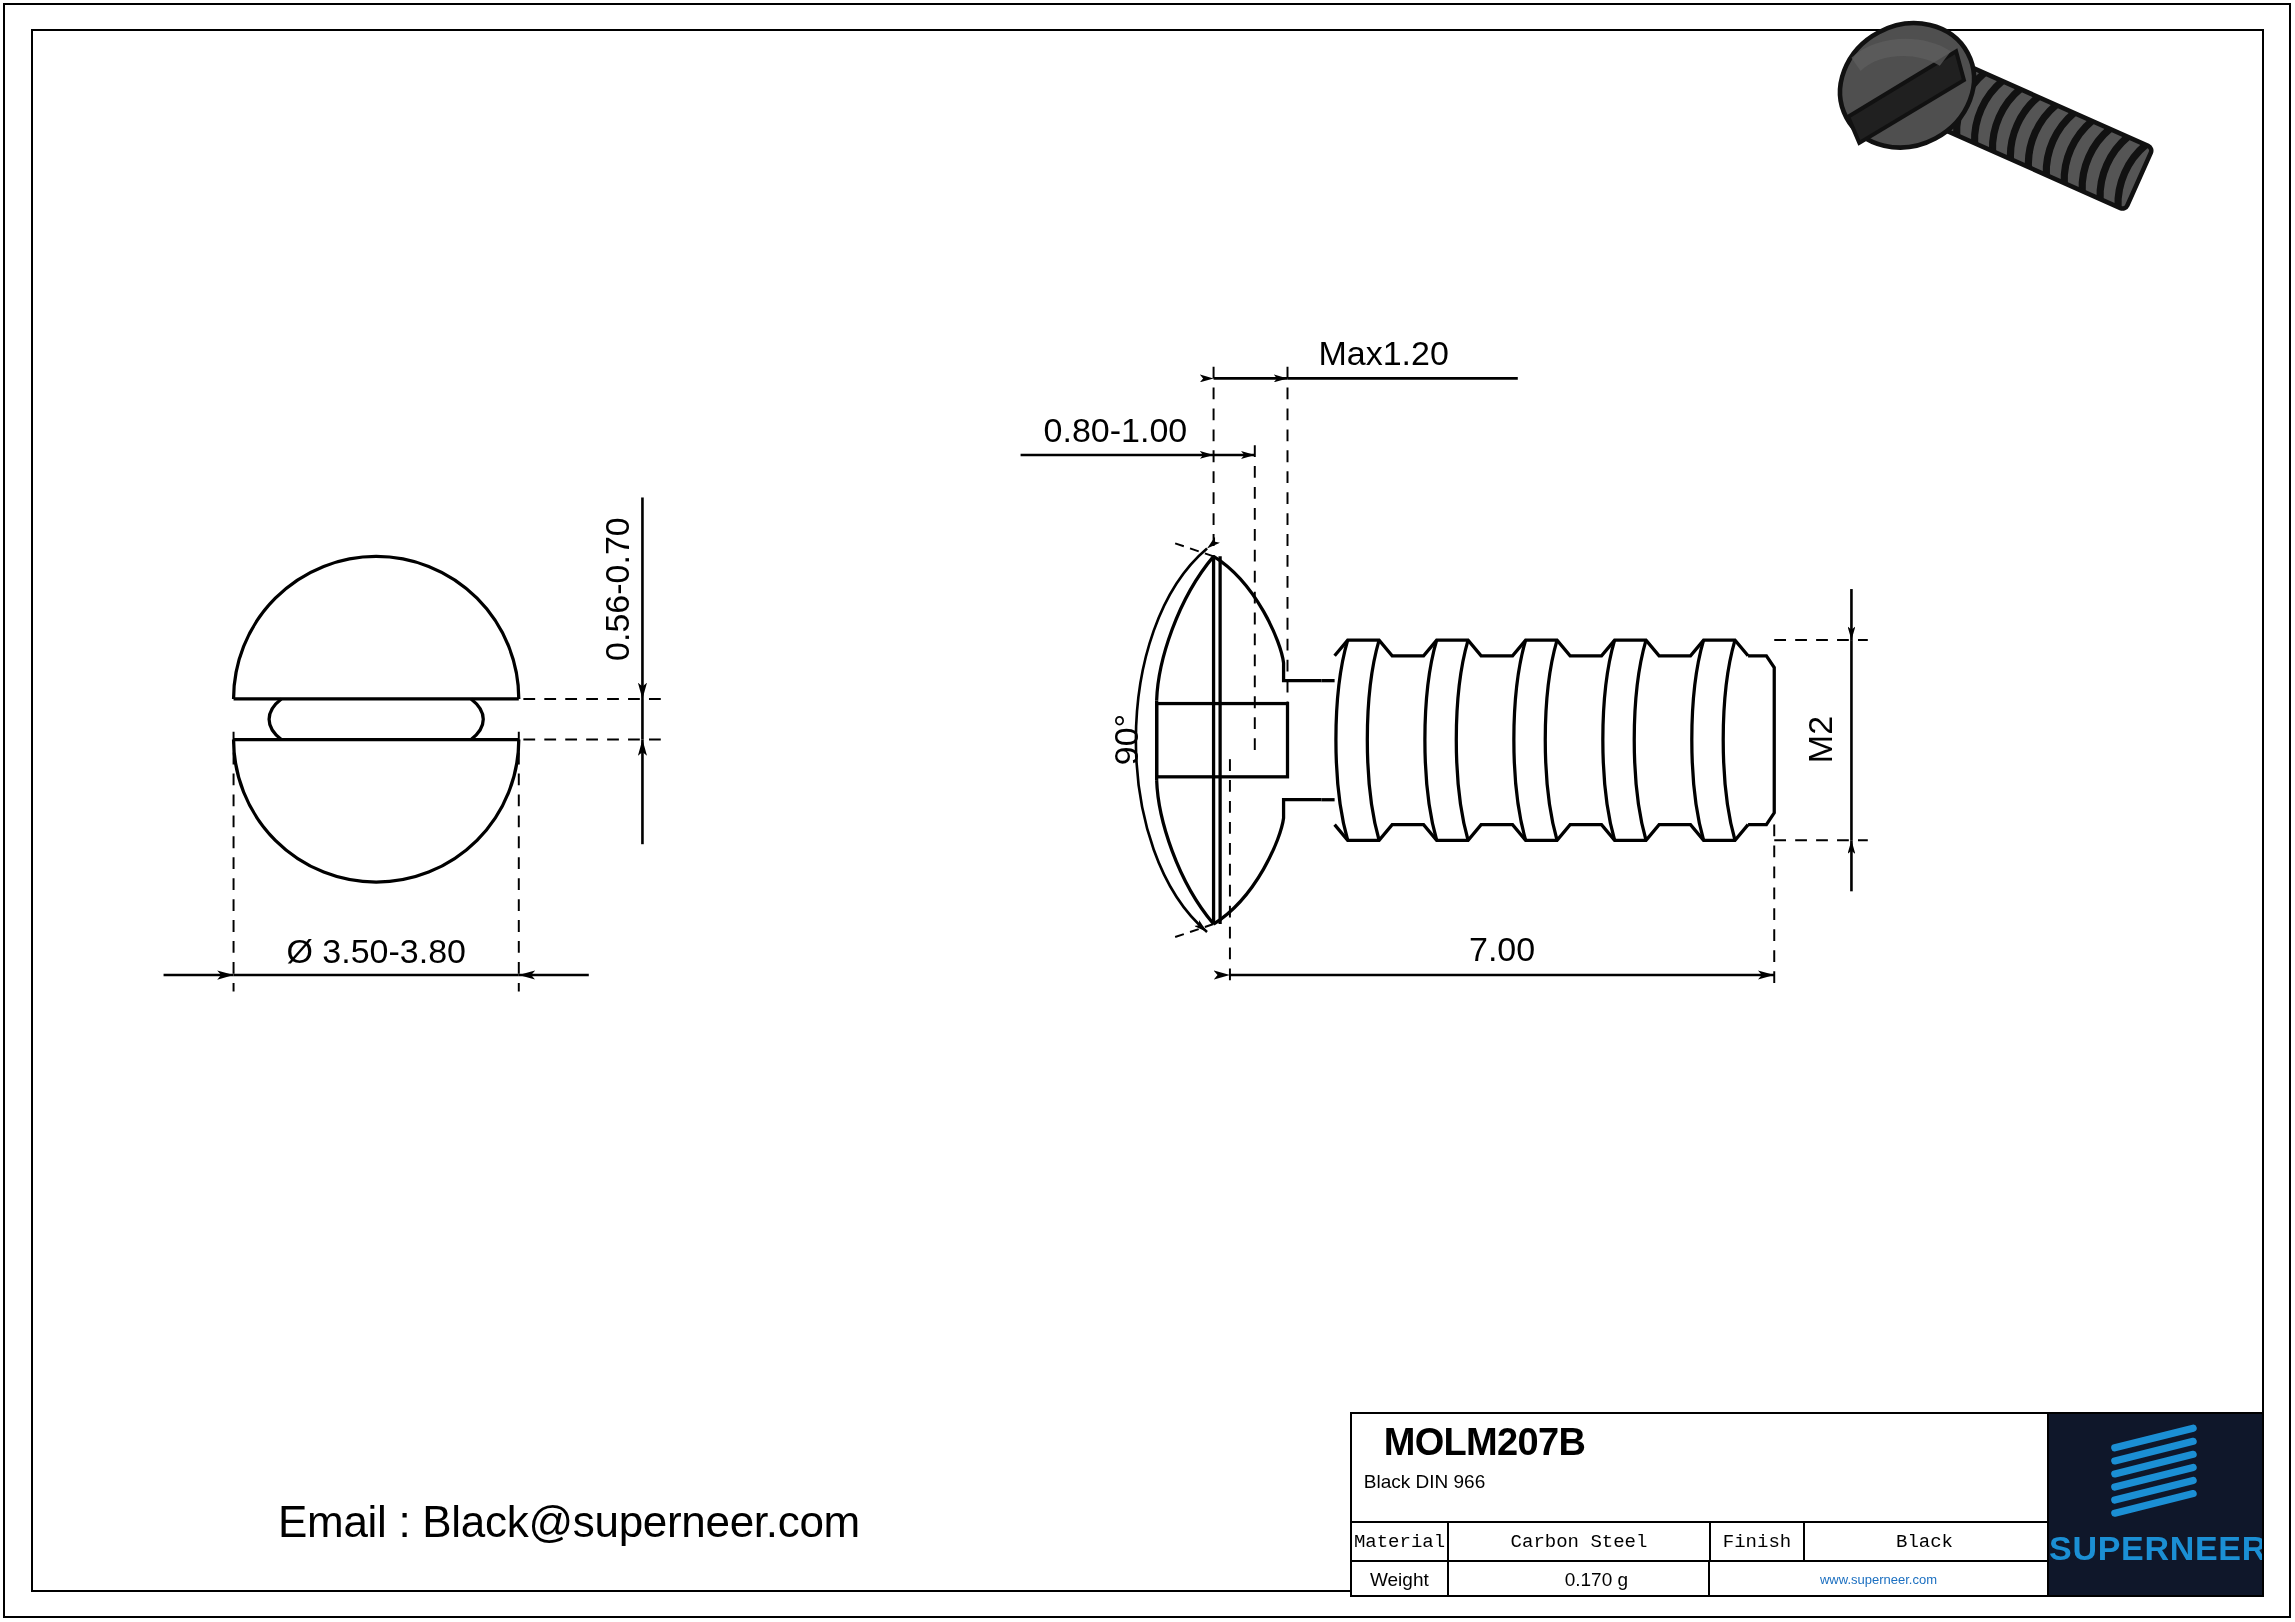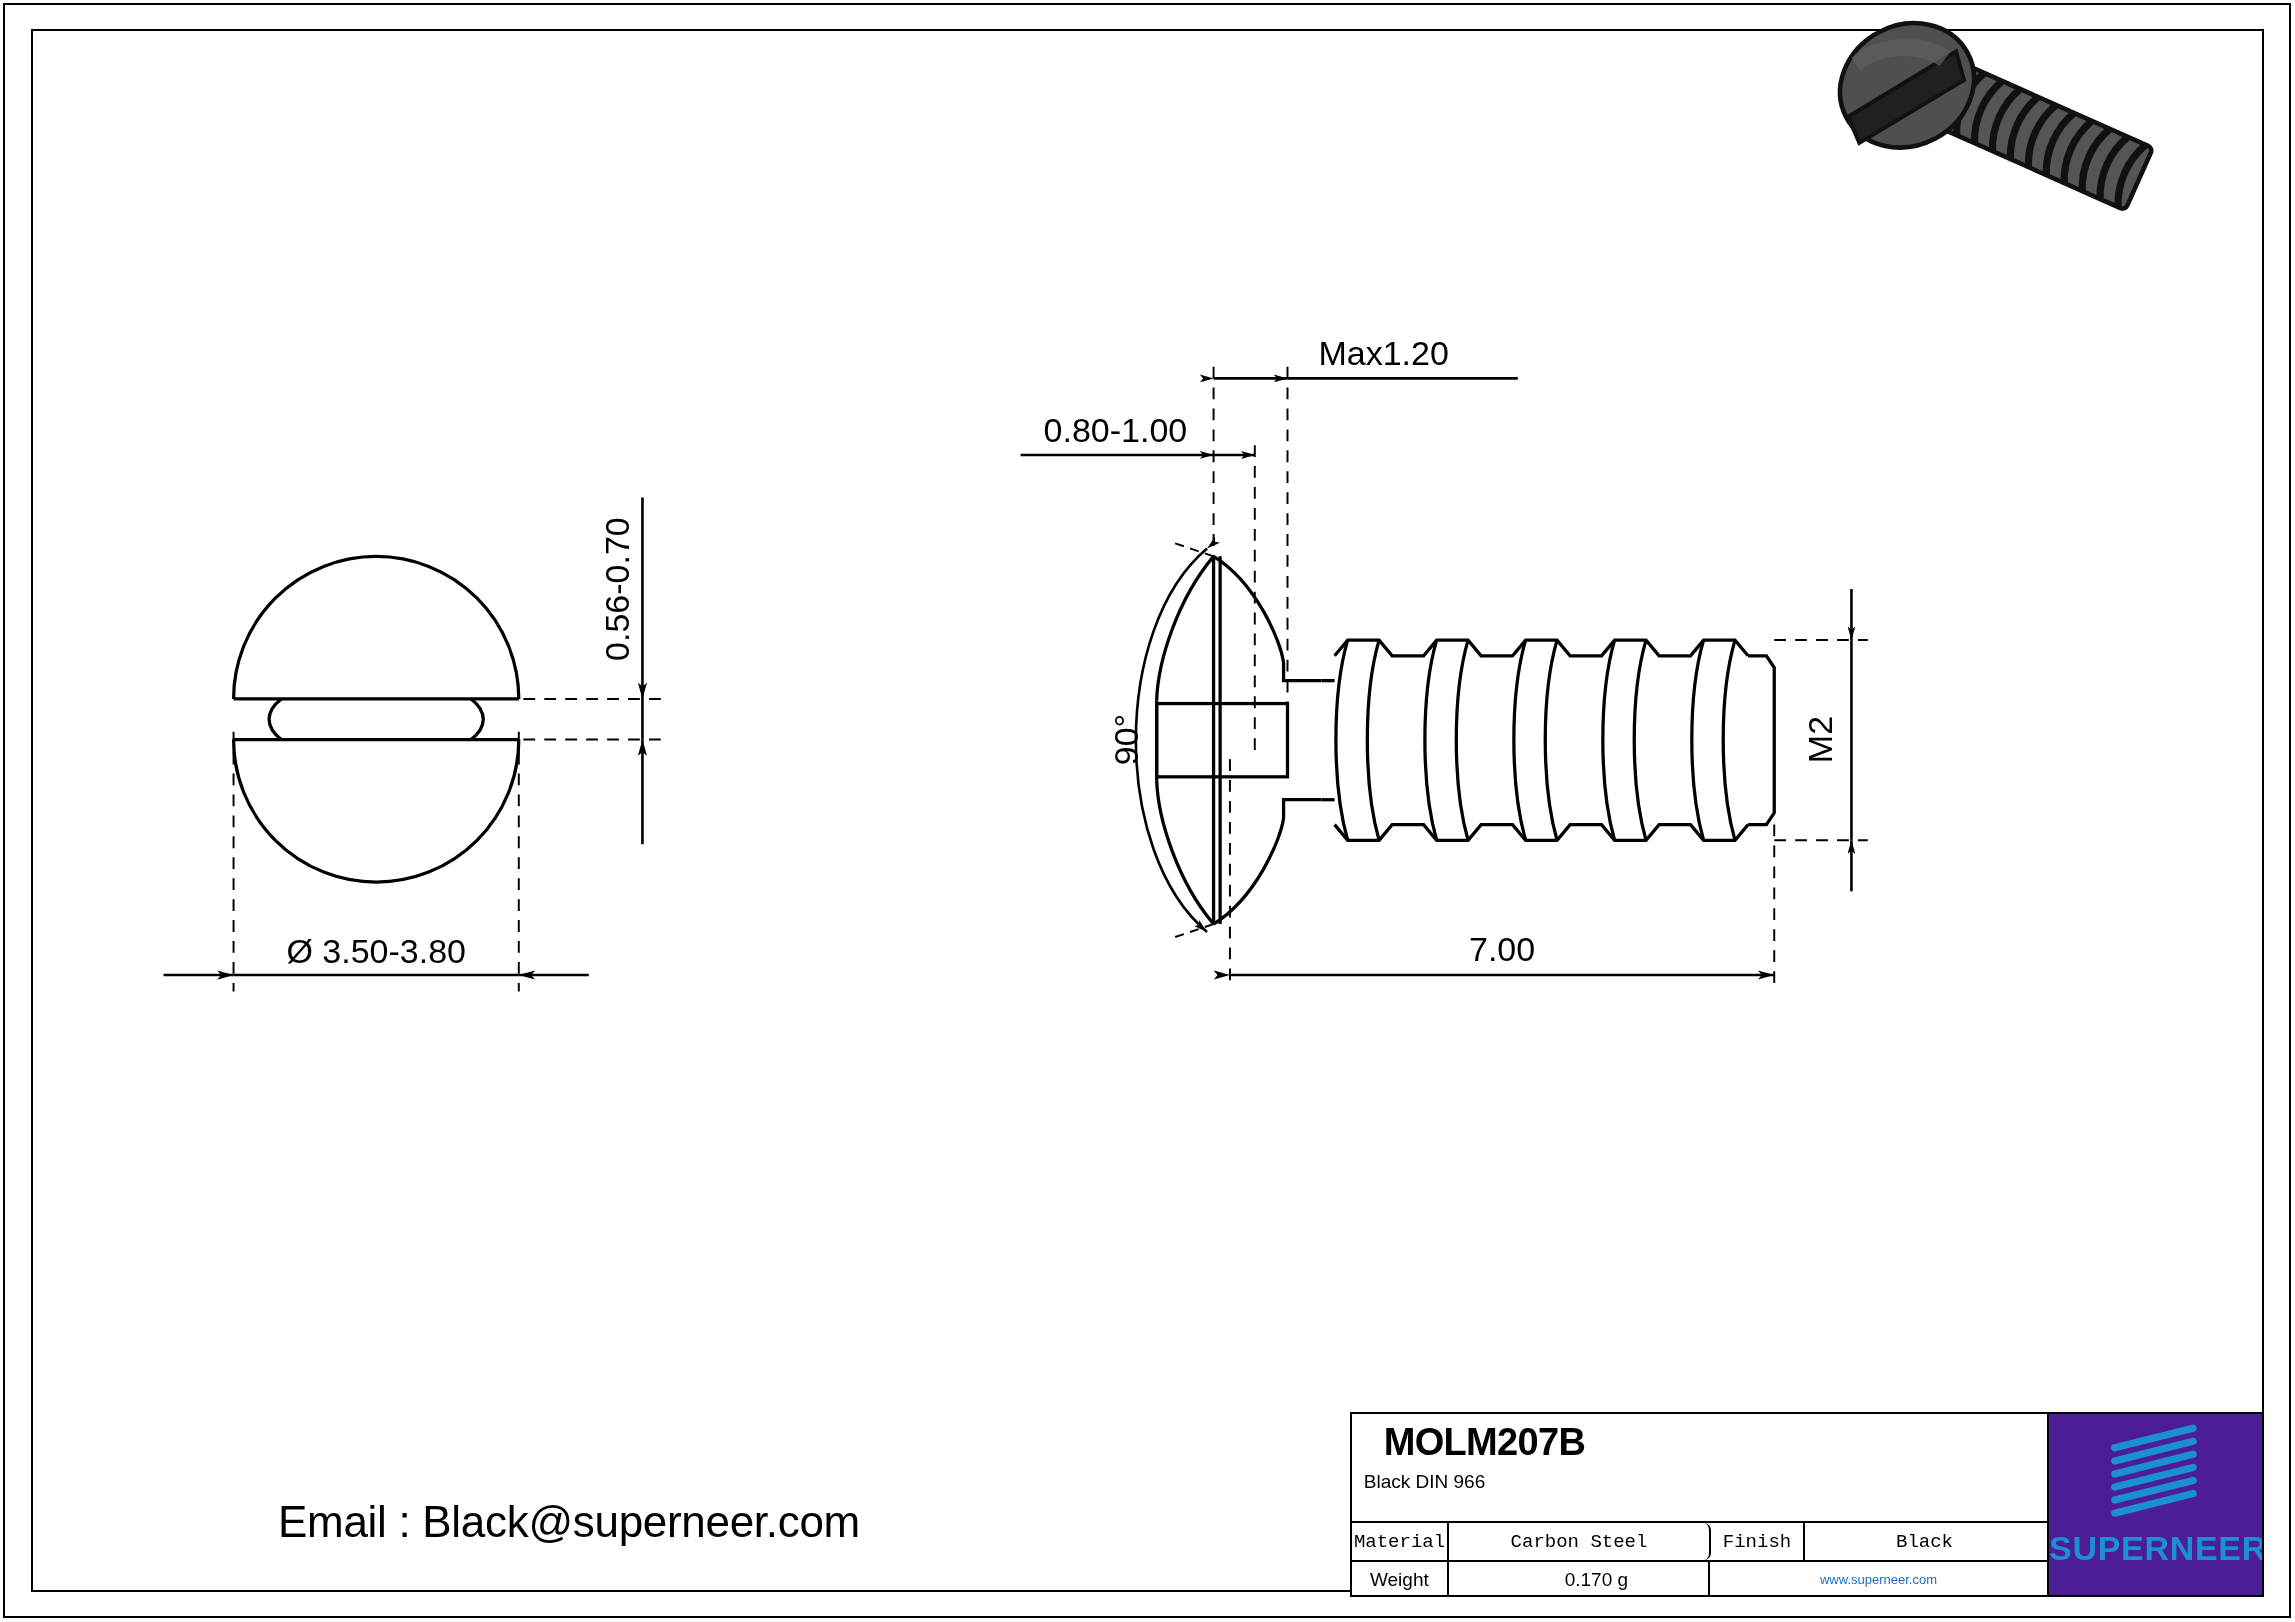--- a/index.html
+++ b/index.html
@@ -20,28 +20,28 @@
   .tb-part{font-size:38px;font-weight:bold;line-height:1.0;letter-spacing:-0.7px;
            font-family:"Liberation Sans",sans-serif;margin-left:20px;}
   .tb-desc{font-size:19px;line-height:1.36;margin-top:7.9px;}
   .tb-row{position:absolute;left:0;width:100%;display:flex;box-sizing:border-box;
           border-top:2.6px solid #000;}
   .tb-row.r1{top:107px;height:39px;font-family:Liberation Mono, monospace;}
   .tb-row.r2{top:146px;height:37px;}
   .tb-cell{display:flex;align-items:center;justify-content:center;box-sizing:border-box;
            font-size:19px;height:100%;}
   .cell-lbl{width:97px;border-right:2px solid #000;}
-  .cell-val{width:262px;border-right:2px solid #000;border-radius:7px;}
+  .cell-val{width:262px;border-right:2px solid #000;}
   .cell-lbl2{width:94px;border-right:2px solid #000;}
   .cell-val2{width:239px;}
   .cell-wval{width:262px;border-right:2px solid #000;padding-left:36px;}
   .cell-web{width:338px;color:#1b6fc0;font-size:13px;}
   
   .logo-panel{position:absolute;left:2049px;top:1412px;width:215px;height:185px;
-              border:2.6px solid #000;border-left:0;box-sizing:border-box;background:#4c1d95;
+              border:2.6px solid #000;border-left:0;box-sizing:border-box;background:#0f172a;
               overflow:hidden;}
   .logo-mark{position:absolute;left:54px;top:9.2px;width:98px;height:98px;}
   .logo-word{position:absolute;left:0;top:115px;width:100%;text-align:center;
              color:#1b8fd4;font-size:34px;font-weight:bold;letter-spacing:0.7px;
              font-family:"Liberation Sans",sans-serif;}
   
   .email{position:absolute;left:278px;top:1497px;font-size:44px;color:#000;
          font-family:"Liberation Sans",sans-serif;letter-spacing:-0.3px;}
 </style>
 </head>

